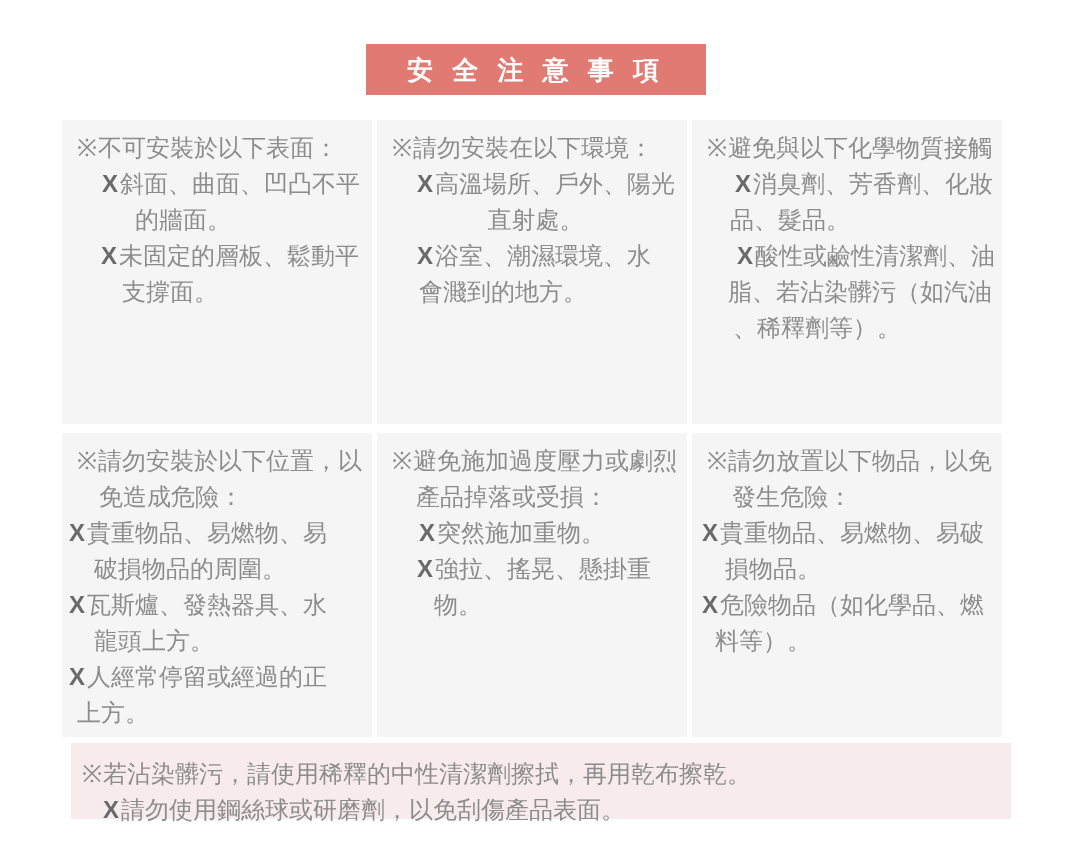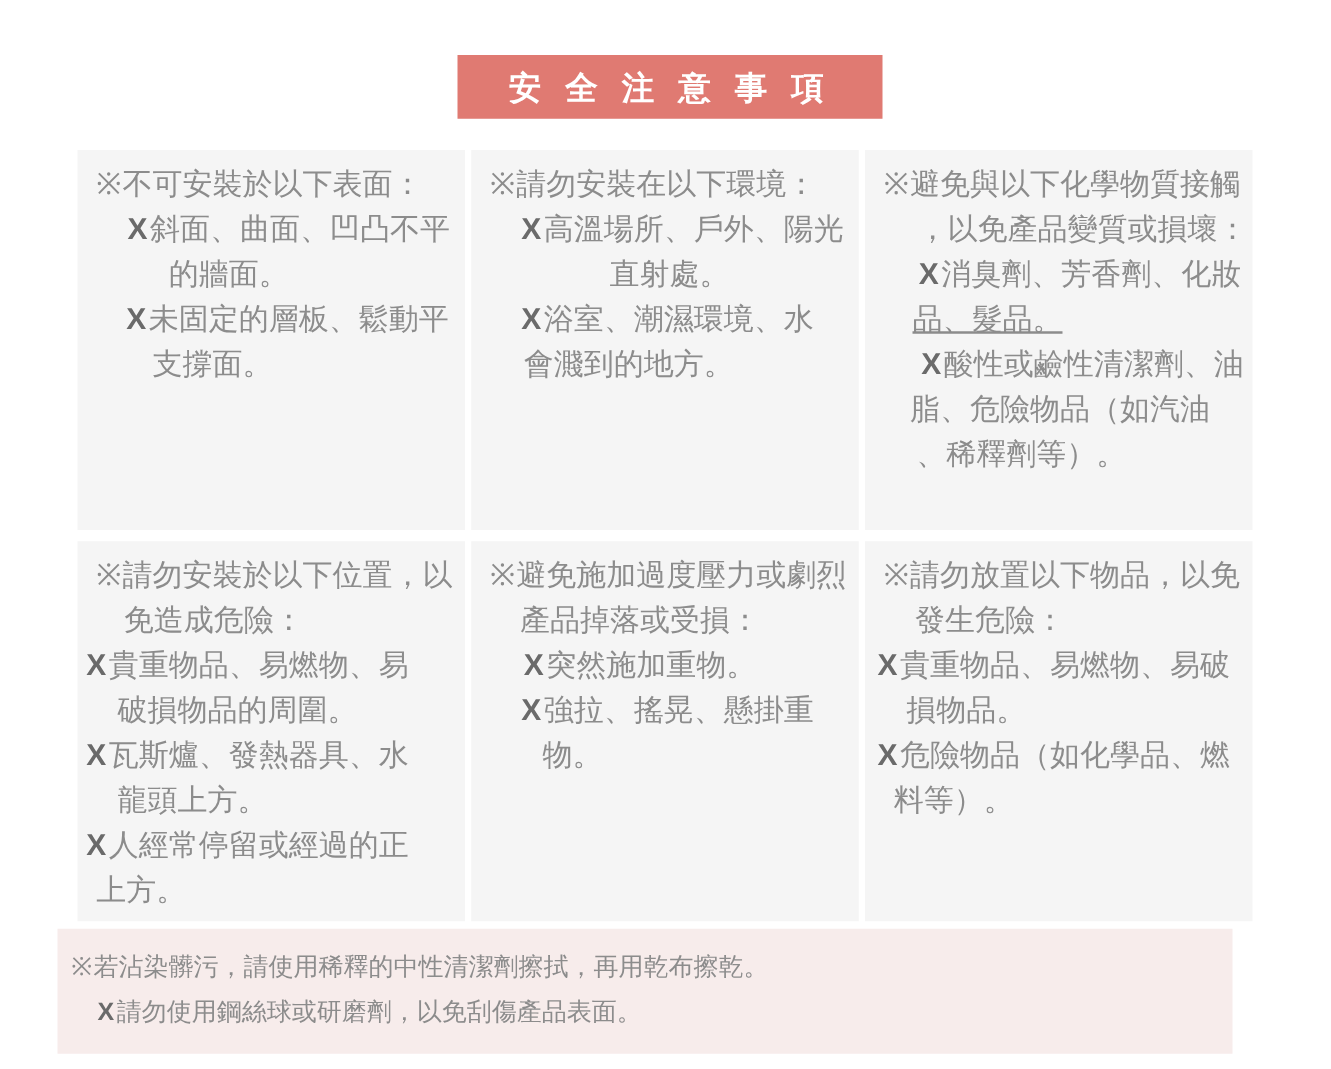--- a/index.html
+++ b/index.html
@@ -43,29 +43,29 @@
   .box {
     background: var(--box-bg, #F5F5F5);
     box-sizing: border-box;
     padding: 10px 8px 0 15px;
     color: var(--text-color, #8C8C8C);
     font-size: 24px;
     line-height: 36px;
   }
   .footer {
     position: absolute;
-    left: 46px;
+    left: 71px;
     top: 743px;
     width: 940px;
-    height: 100px;
+    height: 76px;
     background: var(--footer-bg, #F7ECEB);
     box-sizing: border-box;
     padding: 13px 10px 0 11px;
     color: var(--text-color, #8C8C8C);
-    font-size: 20px;
+    font-size: 24px;
     line-height: 36px;
   }
   .line {
     white-space: nowrap;
   }
   .xmark {
     font-weight: bold;
     color: var(--xmark-color, #6A6A6A);
     margin-right: 2px;
   }
@@ -92,25 +92,24 @@
       </section>
     <section class="box">
         <div class="line" style="margin-left: 0px;"><span class="refmark">※</span><span>請勿安裝在以下環境：</span></div>
         <div class="line" style="margin-left: 25px;"><span class="xmark">X</span><span>高溫場所、戶外、陽光</span></div>
         <div class="line" style=" text-align: center;"><span>直射處。</span></div>
         <div class="line" style="margin-left: 25px;"><span class="xmark">X</span><span>浴室、潮濕環境、水</span></div>
         <div class="line" style="margin-left: 27px;"><span>會濺到的地方。</span></div>
       </section>
     <section class="box">
         <div class="line" style="margin-left: 0px;"><span class="refmark">※</span><span>避免與以下化學物質接觸</span></div>
-        <div class="line" style="margin-left: 27px;"><span>，以免產品變質或損壞：</span></div>
         <div class="line" style="margin-left: 28px;"><span class="xmark">X</span><span>消臭劑、芳香劑、化妝</span></div>
-        <div class="line" style="margin-left: 23px; text-decoration: underline;"><span>品、髮品。</span></div>
+        <div class="line" style="margin-left: 23px;"><span>品、髮品。</span></div>
         <div class="line" style="margin-left: 30px;"><span class="xmark">X</span><span>酸性或鹼性清潔劑、油</span></div>
-        <div class="line" style="margin-left: 21px;"><span>脂、危險物品（如汽油</span></div>
+        <div class="line" style="margin-left: 21px;"><span>脂、若沾染髒污（如汽油</span></div>
         <div class="line" style="margin-left: 26px;"><span>、稀釋劑等）。</span></div>
       </section>
     <section class="box">
         <div class="line" style="margin-left: 0px;"><span class="refmark">※</span><span>請勿安裝於以下位置，以</span></div>
         <div class="line" style="margin-left: 22px;"><span>免造成危險：</span></div>
         <div class="line" style="margin-left: -8px;"><span class="xmark">X</span><span>貴重物品、易燃物、易</span></div>
         <div class="line" style="margin-left: 17px;"><span>破損物品的周圍。</span></div>
         <div class="line" style="margin-left: -8px;"><span class="xmark">X</span><span>瓦斯爐、發熱器具、水</span></div>
         <div class="line" style="margin-left: 17px;"><span>龍頭上方。</span></div>
         <div class="line" style="margin-left: -8px;"><span class="xmark">X</span><span>人經常停留或經過的正</span></div>

